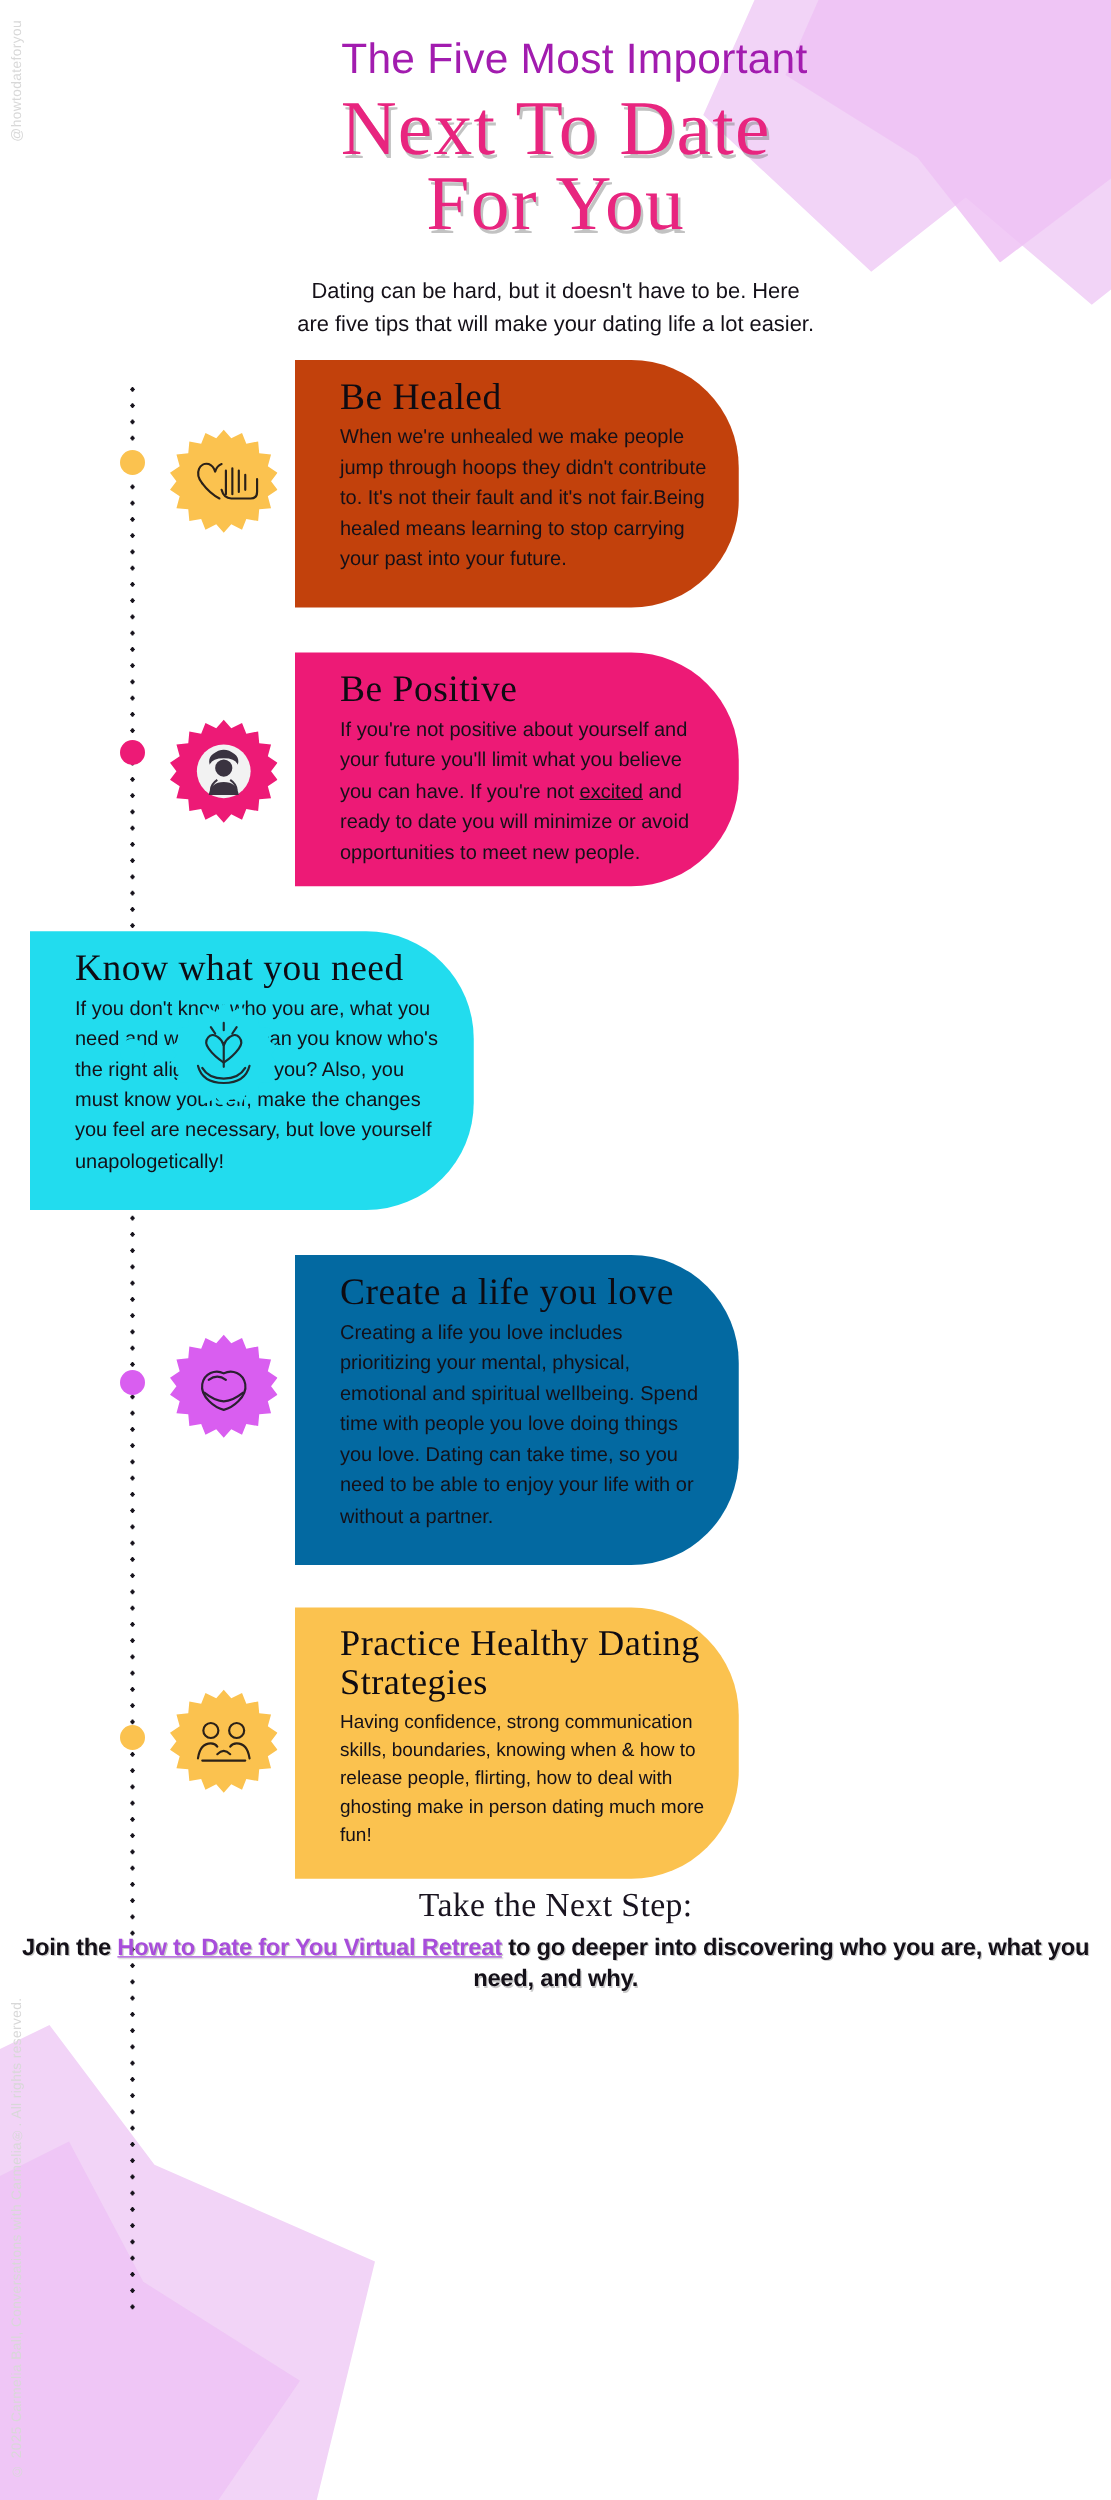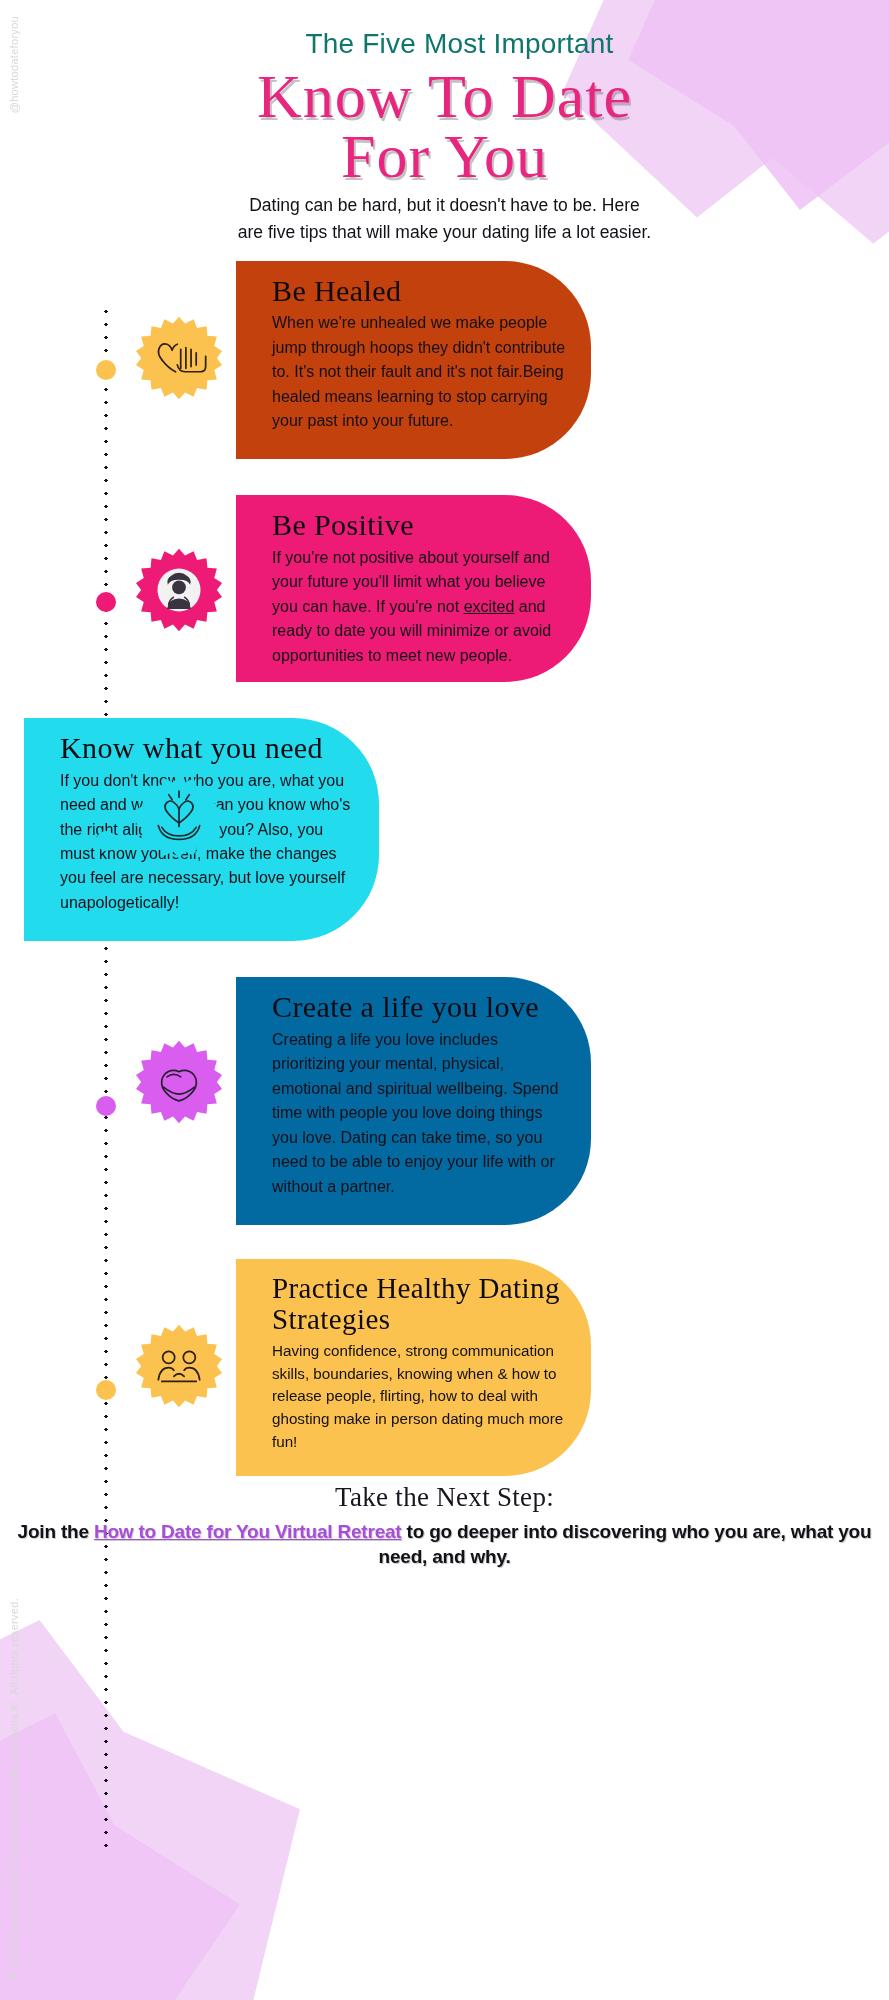--- a/index.html
+++ b/index.html
@@ -42,31 +42,31 @@
     writing-mode:vertical-rl; transform:rotate(180deg);
     font-size:11px; letter-spacing:.3px; color:#d8d8d8; white-space:nowrap;
   }
   .side-handle { top:16px; }
   .side-copy   { bottom:18px; }
 
   
   .header { position:relative; z-index:3; padding-top:28px; text-align:center; }
   .kicker {
     font-family:"Liberation Sans", sans-serif;
-    font-size:28px; font-weight:400; color:#0f766e; letter-spacing:.2px;padding-left:30px;
+    font-size:34px; font-weight:400; color:#a21caf; letter-spacing:.2px;padding-left:30px;
   }
   .bigtitle {
     font-family:"Liberation Serif", serif;
     font-size:62px; line-height:.97; color:#e8257f; font-weight:400;
     margin-top:6px; letter-spacing:1px;
     text-shadow: 2px 3px 0 rgba(120,120,120,.45);
   }
   .bigtitle .l2 { display:block; }
   .intro {
-    margin:6px auto 0; width:420px;
+    margin:26px auto 0; width:420px;
     font-size:17.5px; line-height:1.5; color:#141018;
   }
 
   
   .timeline {
     position:absolute; left:104px; top:305px; bottom:145px; width:4px; z-index:2;
     background-image:radial-gradient(circle, #17131c 1.6px, transparent 1.8px);
     background-size:4px 13px; background-repeat:repeat-y;
   }
   .tl-dot {
@@ -124,21 +124,21 @@
   <div class="blob-bl-1"></div>
   <div class="blob-bl-2"></div>
 </div>
 
 <div class="side-text side-handle">@howtodateforyou</div>
 <div class="side-text side-copy">© 2025 Carmelia Ball, Conversations with Carmelia®. All rights reserved.</div>
 
 <div class="header">
   <div class="kicker">The Five Most Important</div>
   <div class="bigtitle">
-    <span class="l1">Know To Date</span>
+    <span class="l1">Next To Date</span>
     <span class="l2">For You</span>
   </div>
   <div class="intro">Dating can be hard, but it doesn't have to be. Here are five tips that will make your dating life a lot easier.</div>
 </div>
 
 <div class="timeline"></div>
 
 <div class="cards">
 
   <div class="card-row" style="margin-top:10px;">

